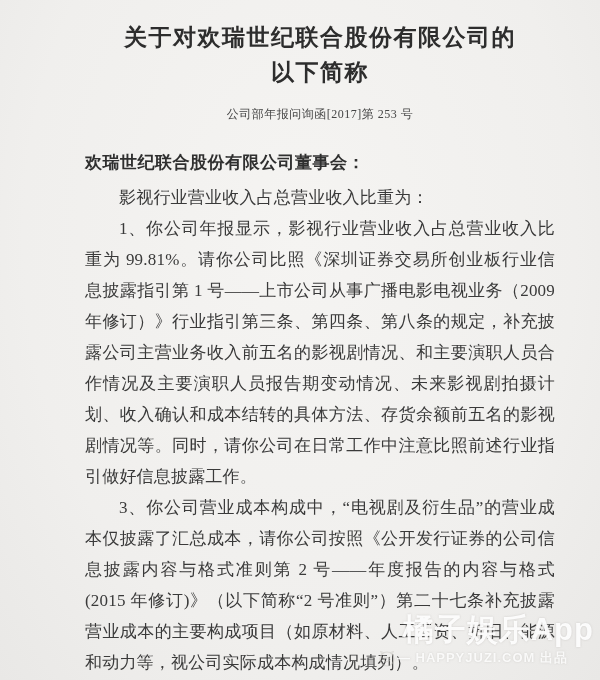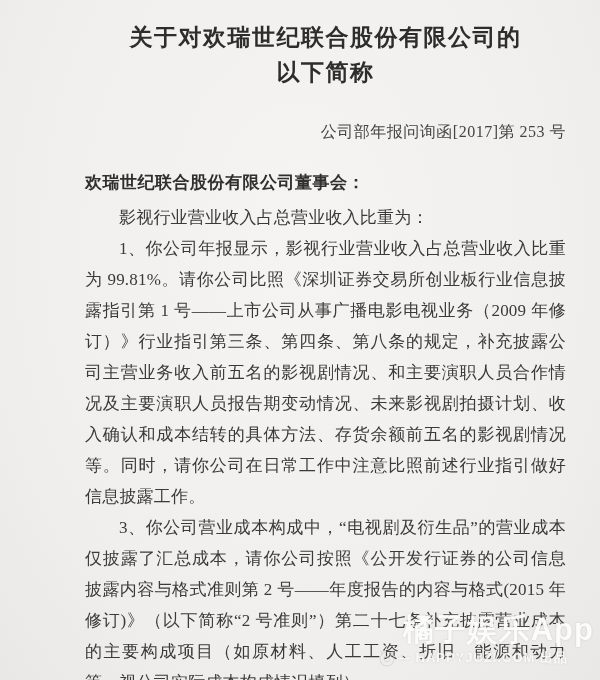--- a/index.html
+++ b/index.html
@@ -7,36 +7,36 @@
   body {
     font-family: "Liberation Serif", "DejaVu Serif", serif;
     color: #3a3a3a;
     position: relative;
     overflow: hidden;
     background: #f0efed;
   }
   .page {
     position: absolute;
     inset: 0;
-    padding: 20px 34px 0 85px;
+    padding: 20px 45px 0 85px;
     background: radial-gradient(ellipse at 50% 35%, #f5f4f2 0%, #f0efed 65%, #e9e8e6 100%);
   }
   .title {
     text-align: center;
     font-weight: bold;
     color: #2d2d2d;
     font-size: 23px;
     line-height: 35px;
     letter-spacing: 1.5px;
   }
   .doc-number {
-    text-align: right;
-    font-size: 16px;
+    text-align: center;
+    font-size: 12px;
     color: #444;
-    margin-top: 32px;
+    margin-top: 16px;
     margin-bottom: 24px;
     letter-spacing: 0.5px;
   }
   .salutation {
     font-weight: bold;
     color: #2f2f2f;
     font-size: 17px;
     line-height: 31px;
     margin-bottom: 4px;
     letter-spacing: 0.5px;

